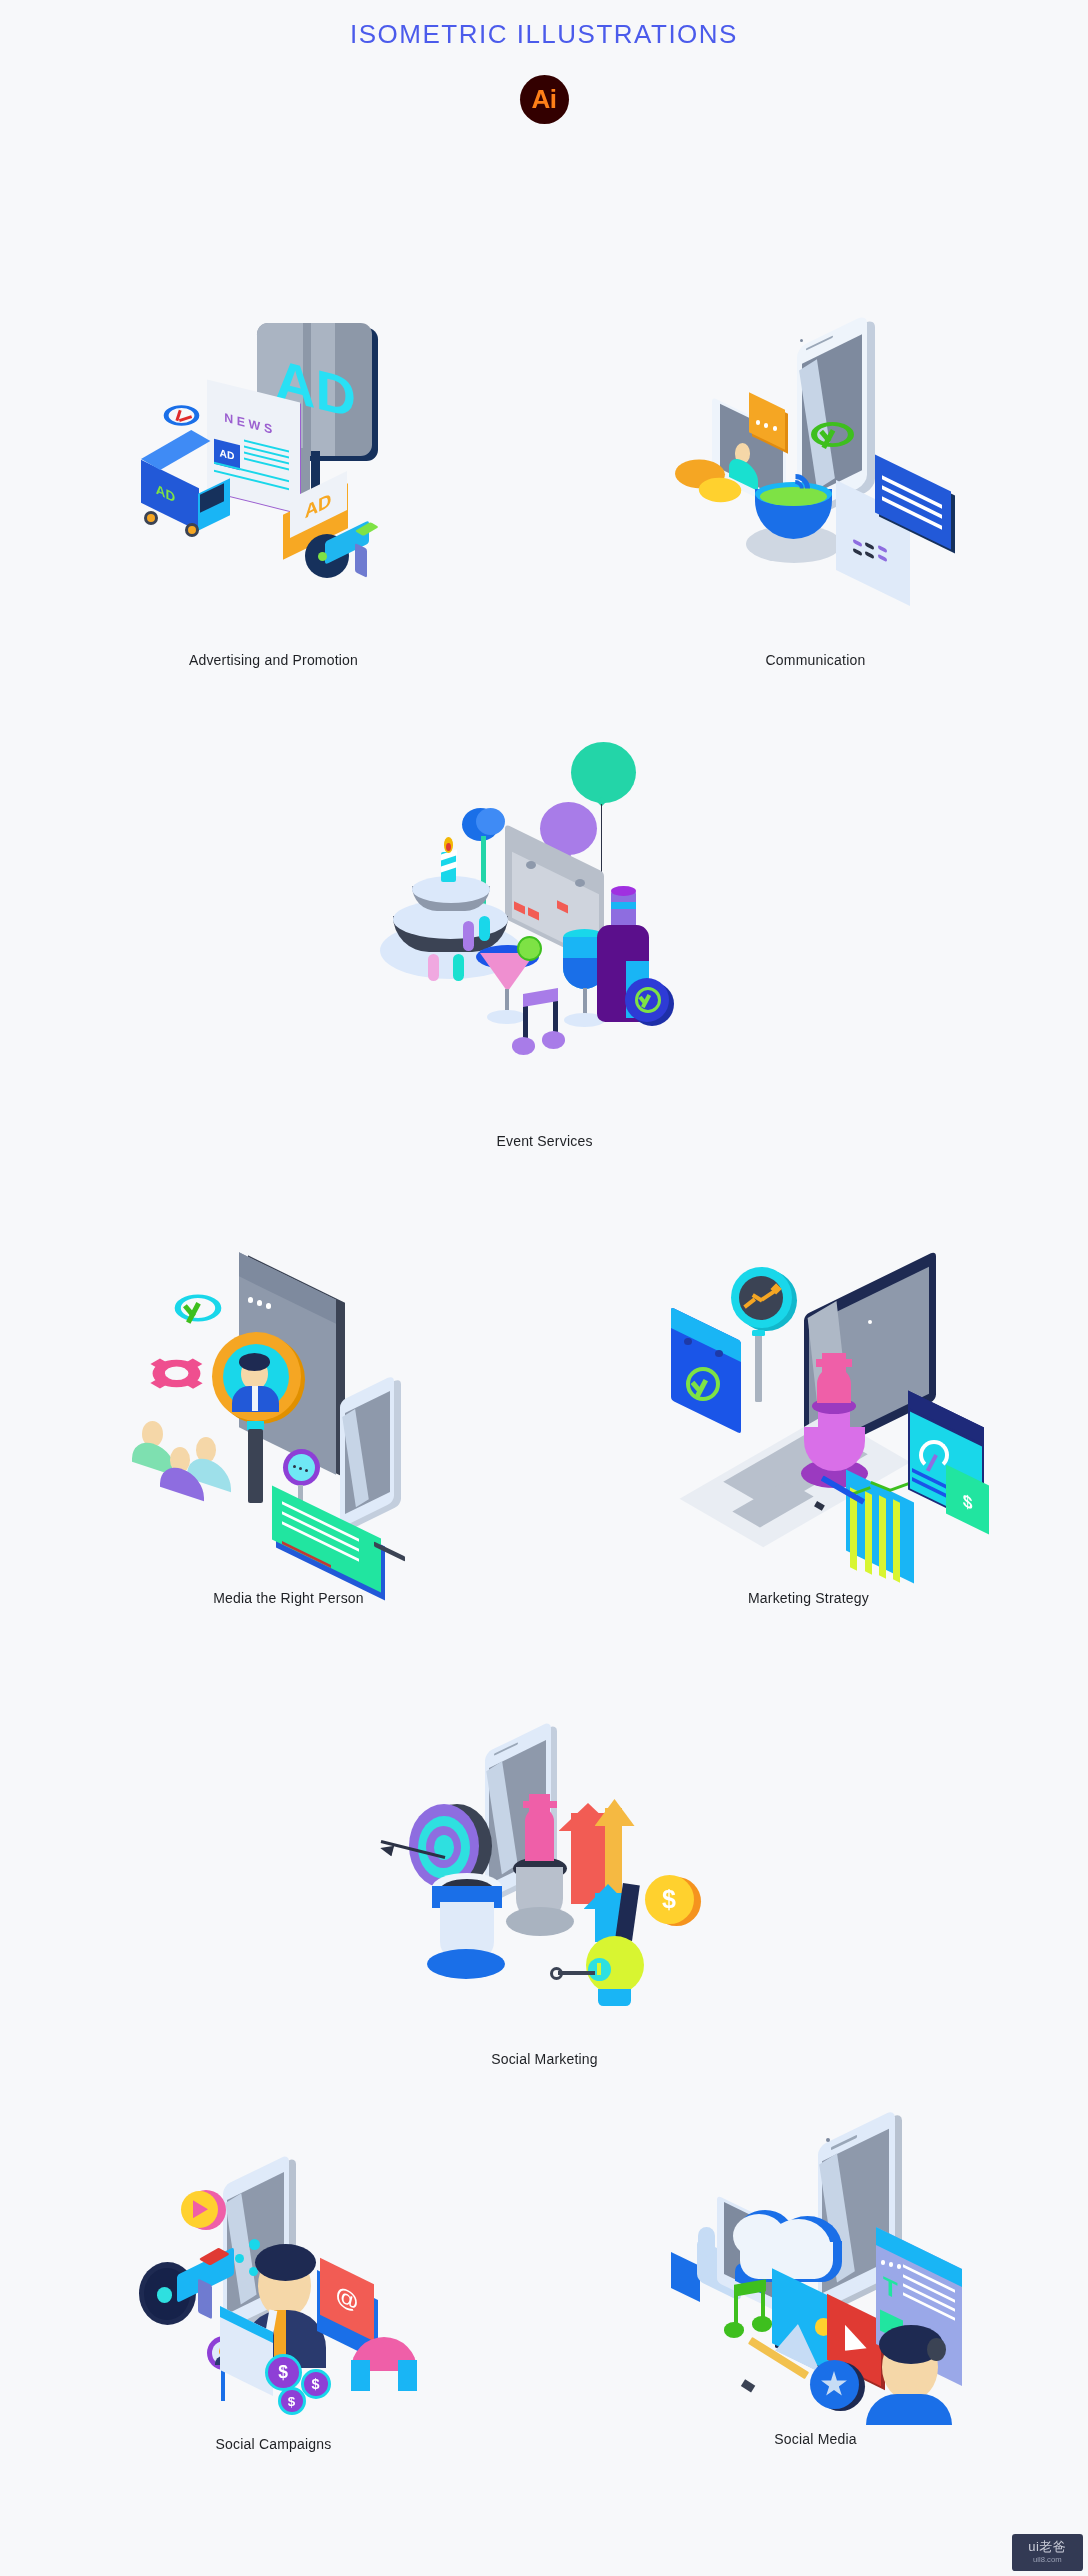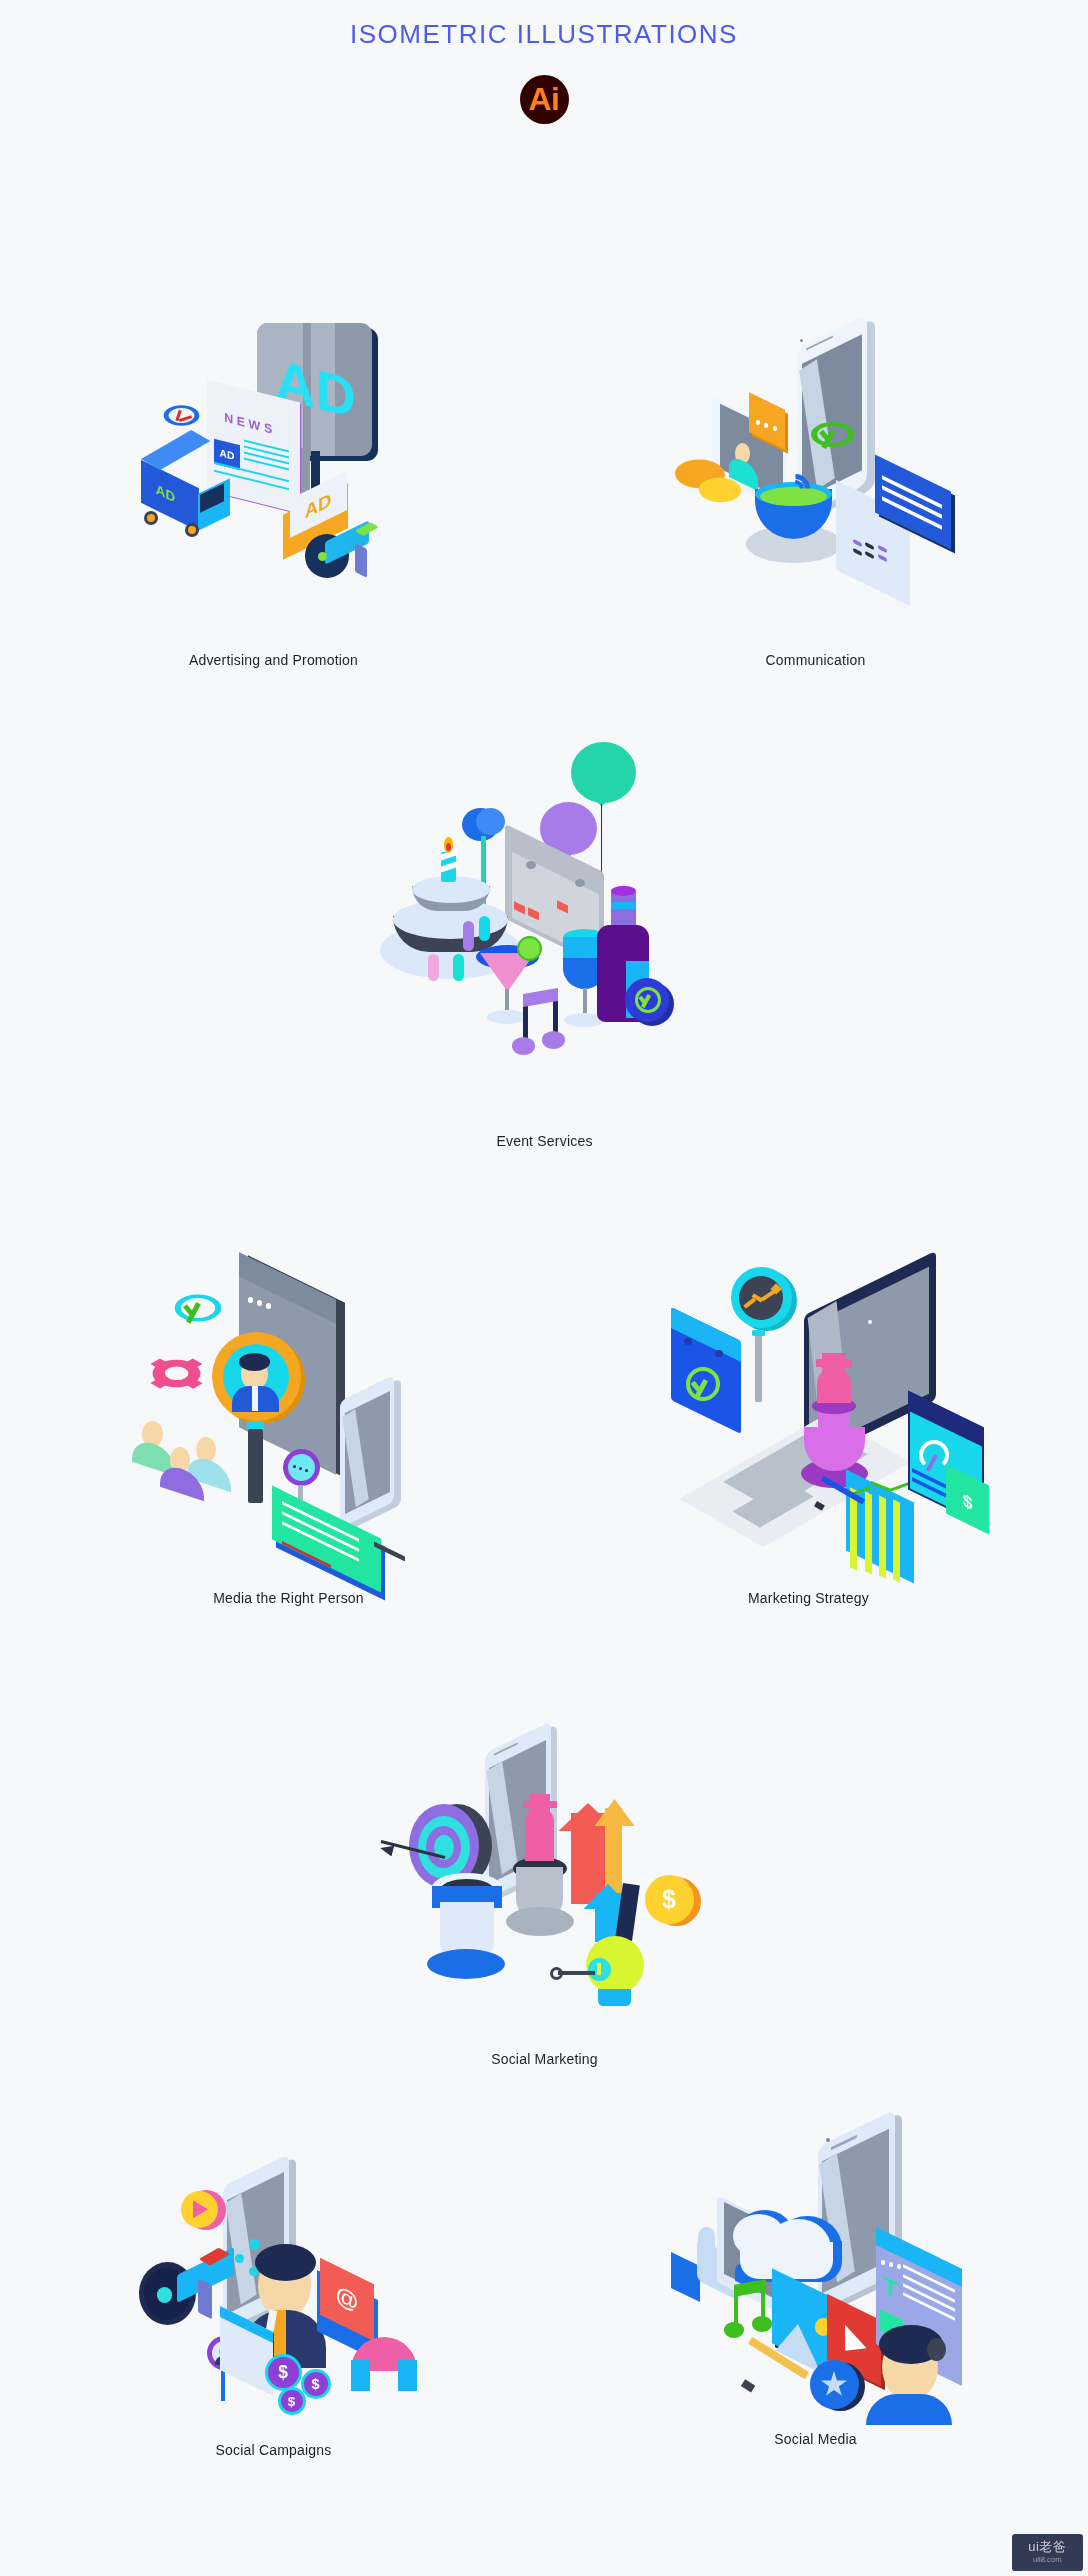--- a/index.html
+++ b/index.html
@@ -28,21 +28,21 @@
     font-weight: 400;
     color: #4b5beb;
   }
   .ai-badge {
     margin: 25px auto 0;
     width: 49px; height: 49px;
     border-radius: 50%;
     background: #330000;
     display: flex; align-items: center; justify-content: center;
     color: #ff7f18;
-    font-size: 32px; font-weight: bold;
+    font-size: 26px; font-weight: bold;
     letter-spacing: -0.5px;
     font-family: "Liberation Sans", sans-serif;
   }
 
   
   .row { position: absolute; left: 0; width: 1088px; }
   .cell { position: absolute; width: 371px; text-align: center; }
   .art { position: relative; width: 330px; height: 330px; margin: 0 auto; }
   .caption { margin-top: 3.1px; font-size: 14px; color: #1e2024; letter-spacing: 0.2px; }
 
@@ -481,21 +481,21 @@
         <div class="rect" style="left:111px;top:227px;width:53px;height:64px;background:#dfeaf9;transform:skewY(26deg);"></div>
         <div class="rect" style="left:111px;top:227px;width:53px;height:11.3px;background:#19b5f5;transform:skewY(26deg);"></div>
 
         <div class="circ" style="left:156px;top:262px;width:37px;height:37px;background:#8e3fd6;border:3.6px solid #19d7ea;"></div>
         <div class="lbl" style="left:156px;top:262px;width:37px;height:37px;font-size:17.5px;color:#fff;">$</div>
         <div class="circ" style="left:192px;top:277px;width:30px;height:30px;background:#8e3fd6;border:3.1px solid #19d7ea;"></div>
         <div class="lbl" style="left:192px;top:277px;width:30px;height:30px;font-size:14.4px;color:#fff;">$</div>
         <div class="circ" style="left:169px;top:295px;width:28px;height:28px;background:#8e3fd6;border:3.1px solid #19d7ea;"></div>
         <div class="lbl" style="left:169px;top:295px;width:28px;height:28px;font-size:13.4px;color:#fff;">$</div>
       </div>
-      <div class="caption" style="margin-top:20px;">Social Campaigns</div>
+      <div class="caption" style="margin-top:14px;">Social Campaigns</div>
     </div>
 
     <div class="cell" style="left:630px;">
       <div class="art" style="height:330px;">
 
         <div class="rect" style="left:174px;top:39px;width:77px;height:165px;background:#b8c2d0;transform:skewY(-26deg);border-radius:8.2px;"></div>
         <div class="rect" style="left:167px;top:36px;width:77px;height:165px;background:#dfeaf9;transform:skewY(-26deg);border-radius:8.2px;"></div>
         <div class="rect" style="left:171px;top:53px;width:67px;height:132px;background:#8e99ab;transform:skewY(-26deg);"></div>
         <div class="rect" style="left:177px;top:62px;width:17.5px;height:128px;background:#c6d4e6;transform:skewY(-26deg) rotate(-8deg);"></div>
         <div class="rect" style="left:180px;top:49px;width:26px;height:2.6px;background:#9aa7b8;transform:skewY(-26deg);border-radius:1px;"></div>

